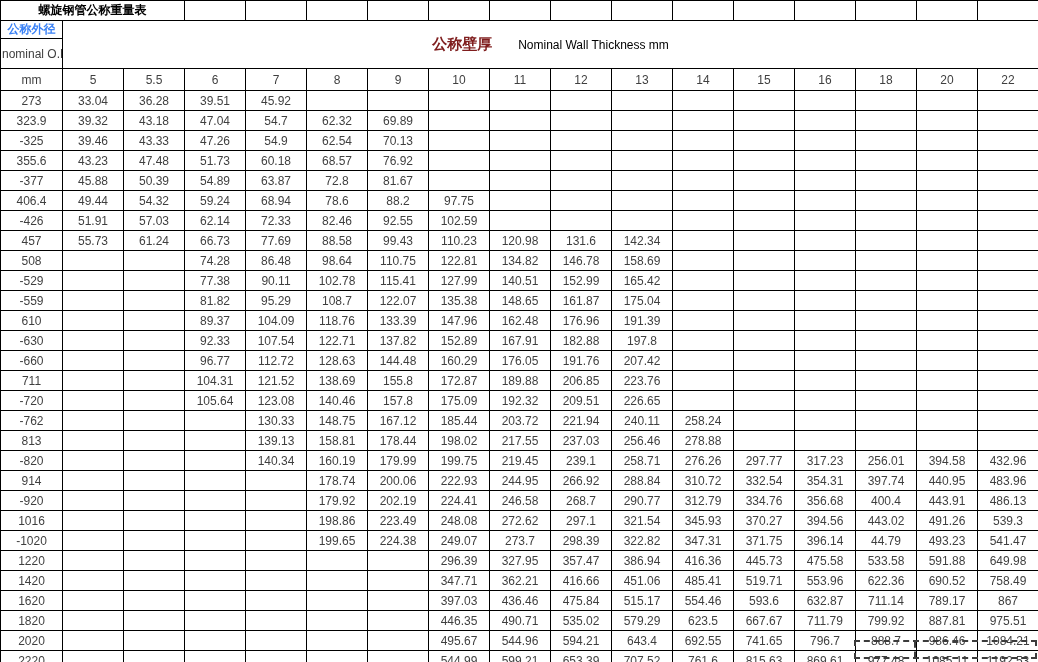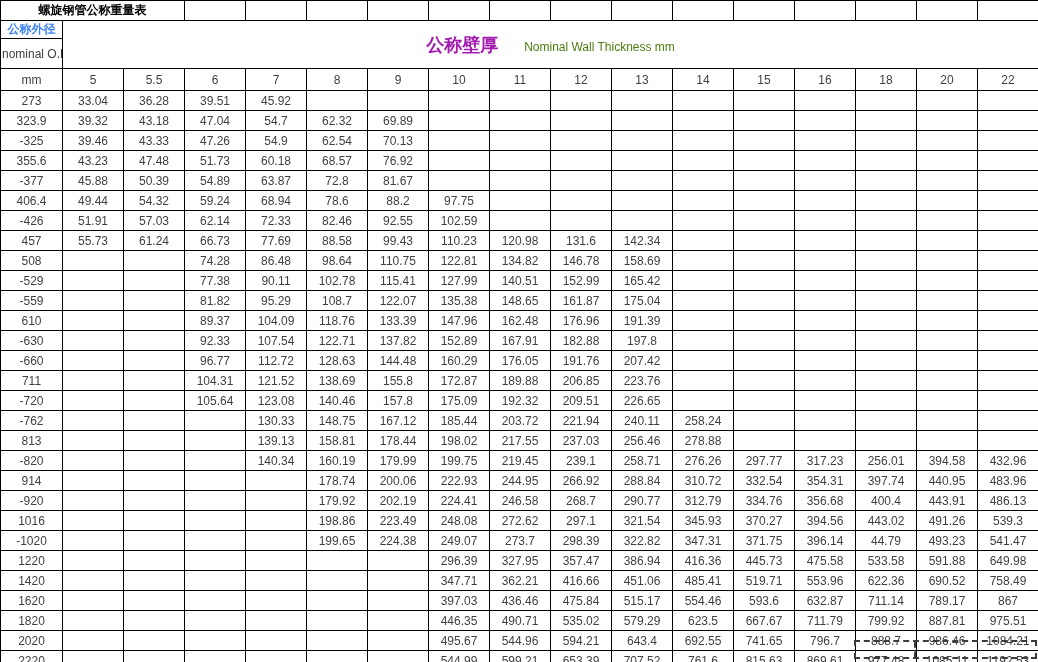--- a/index.html
+++ b/index.html
@@ -39,22 +39,22 @@
   td.od-head-cn {
     font-weight: bold; color: #3b82f6; text-align: left; padding-left: 2px;
     border-bottom: 1px solid #000;
   }
   td.od-head-en {
     text-align: left; padding-left: 2px; font-size: 12px; line-height: 14px;
   }
   td.wall-head {
     text-align: left; padding-left: 8px;
   }
-  td.wall-head .cn { font-weight: bold; color: #a21caf; font-size: 18px; }
-  td.wall-head .en { font-size: 12px; margin-left: 26px; color: #4d7c0f; }
+  td.wall-head .cn { font-weight: bold; color: #7f1d1d; font-size: 15px; }
+  td.wall-head .en { font-size: 12px; margin-left: 26px; color: #000000; }
   tr.num-row td { font-size: 12px; }
   td.od-cell, td.weight-cell { font-size: 11.5px; }
   
   #marquee {
     position: absolute;
     left: 854px; top: 640px;
     width: 183px; height: 19px;
     border: 2px dashed #3c3c3c;
     box-sizing: border-box;
     pointer-events: none;

